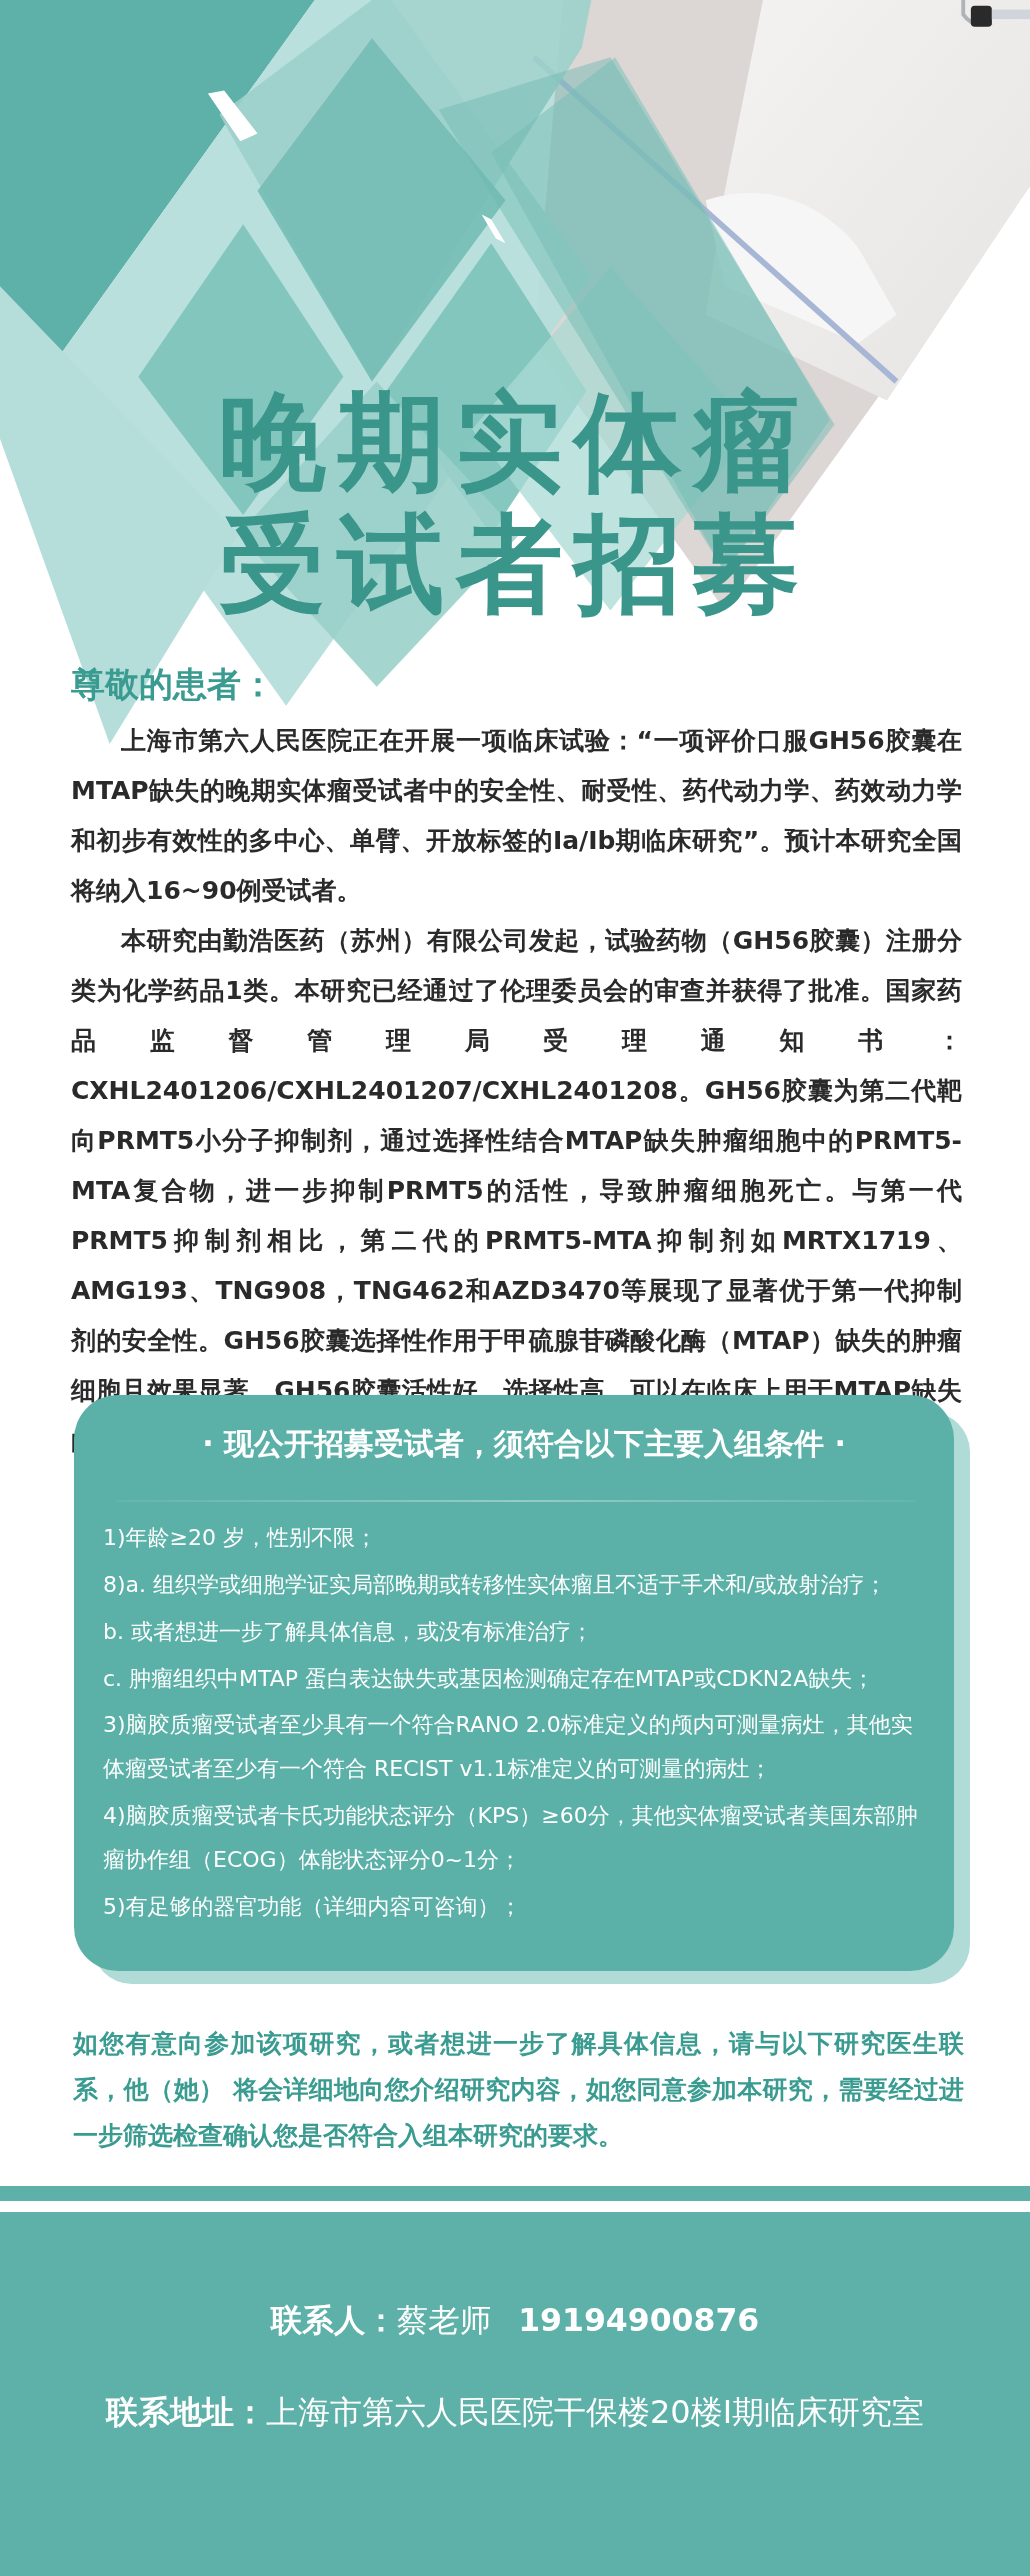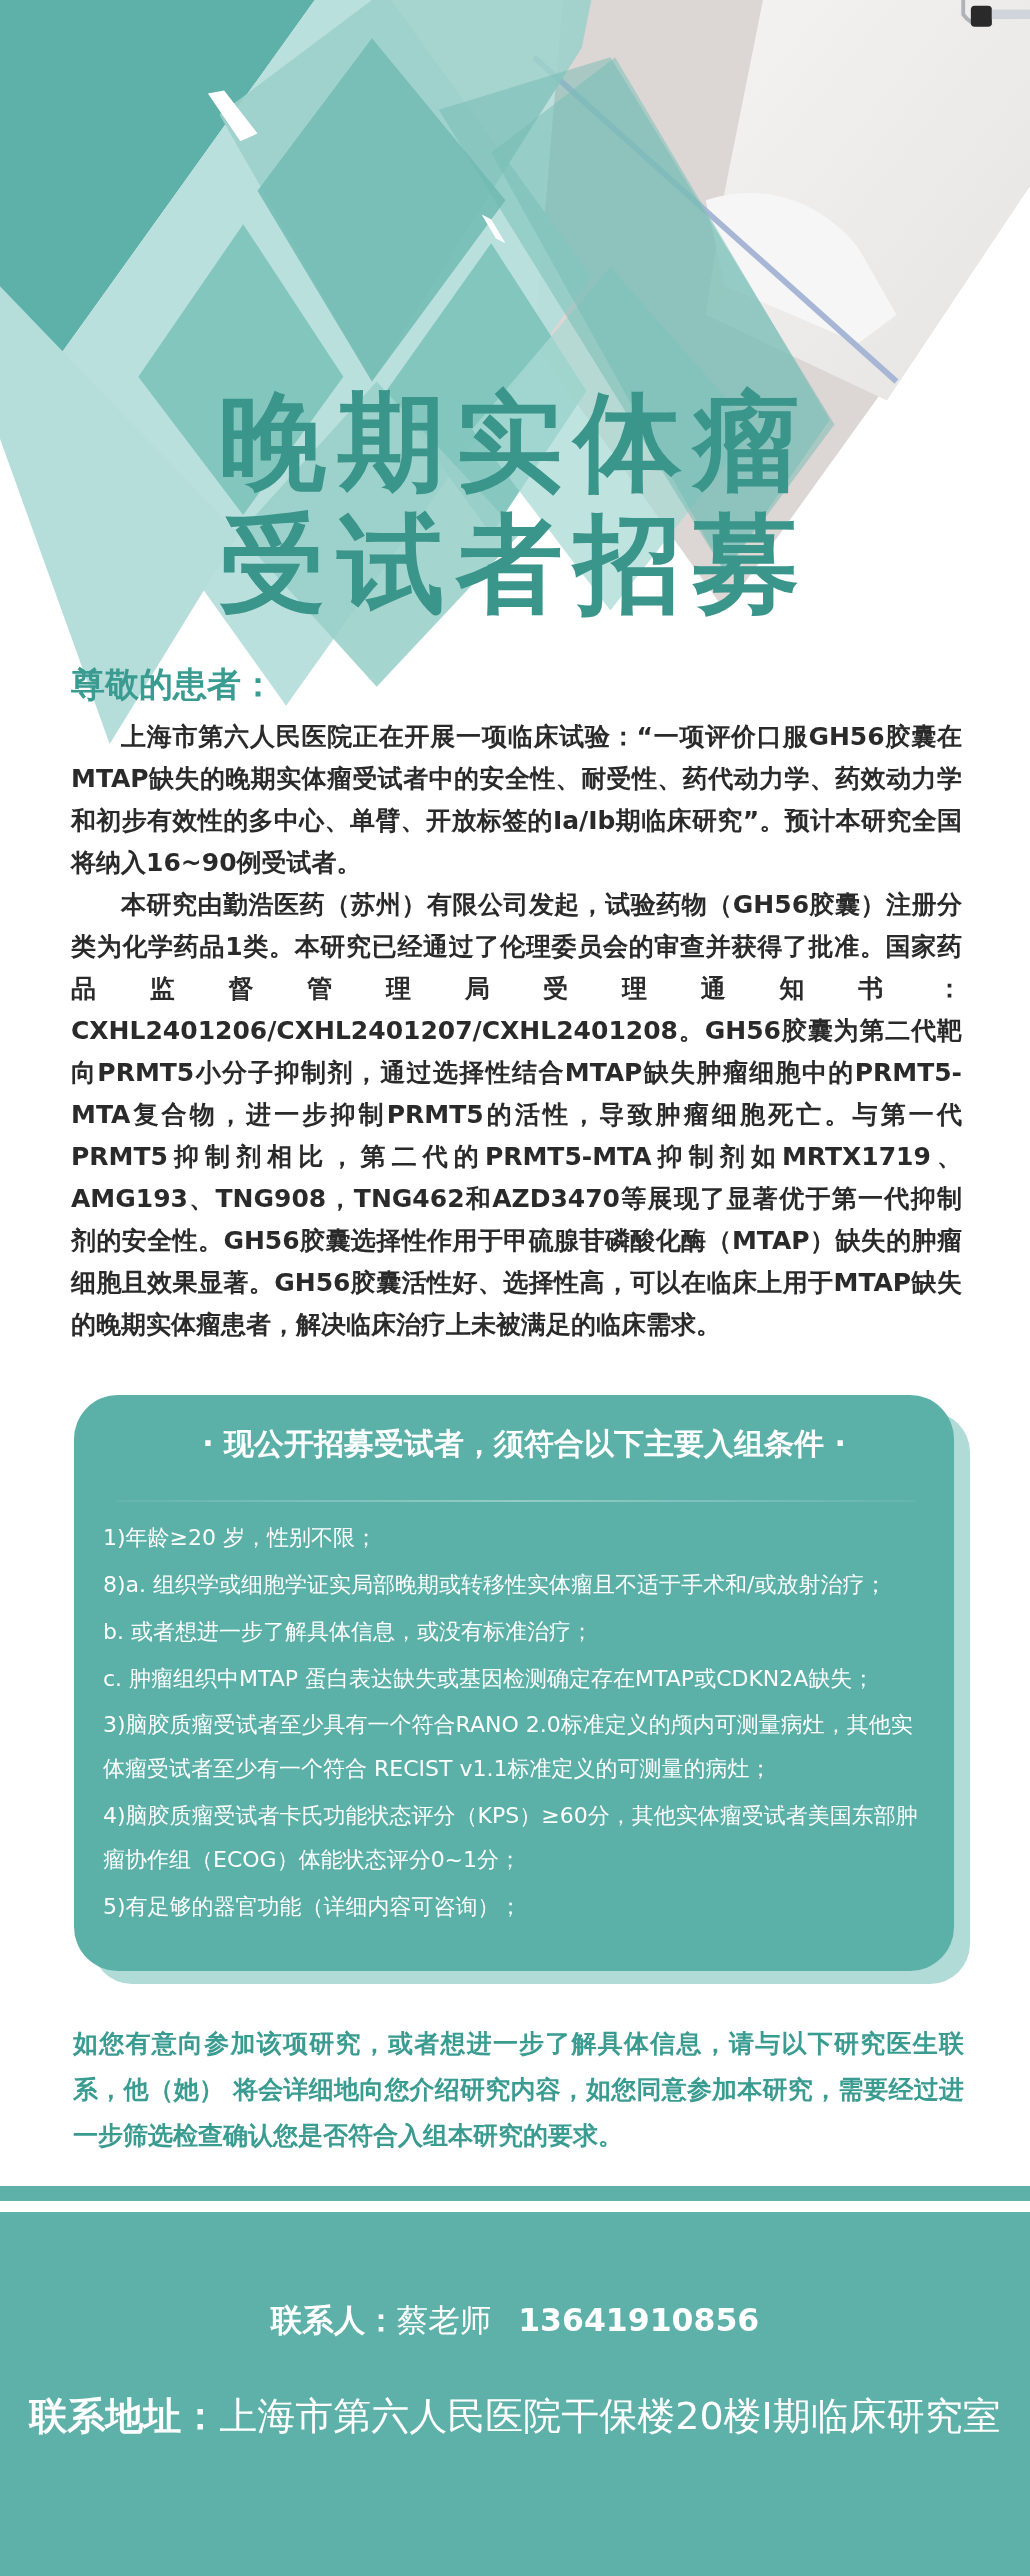--- a/index.html
+++ b/index.html
@@ -11,21 +11,21 @@
 
   .title { position: absolute; left: 0; top: 382px; width: 1030px; text-align: center;
            color: #3a958b; font-weight: bold; font-size: 107px; line-height: 122px;
            letter-spacing: 11.4px; font-family: Liberation Serif, serif; }
   .title .line { display: block; }
 
   .greeting { position: absolute; left: 71px; top: 662px; font-size: 34px; font-weight: bold;
               color: #3a9b91; font-family: Liberation Mono, monospace; }
 
   .body-text { position: absolute; left: 71px; top: 716px; width: 891px; color: #2a2a2a;
-               font-size: 25px; line-height: 42px; font-weight: bold; text-align: justify;
+               font-size: 25px; line-height: 50px; font-weight: bold; text-align: justify;
                font-family: "DejaVu Sans", sans-serif; }
   .body-text p { text-indent: 2em; }
 
   .card-shadow { position: absolute; left: 92px; top: 1412px; width: 878px; height: 572px;
                  background: #b1dbd7; border-radius: 40px; }
   .card { position: absolute; left: 74px; top: 1395px; width: 880px; height: 576px;
           background: #5bb1a8; border-radius: 44px; }
   .card-title { position: absolute; left: 0; top: 29px; width: 100%; text-align: center;
                 color: #ffffff; font-size: 30px; font-weight: bold; font-family: "DejaVu Sans", sans-serif; padding-left: 20px; }
   .card-divider { position: absolute; left: 42px; top: 105px; width: 800px; height: 1.9px;
@@ -38,21 +38,21 @@
                   font-size: 25px; line-height: 46px; font-weight: bold; text-align: justify;
                   font-family: "DejaVu Sans", sans-serif; }
 
   .band-thin { position: absolute; left: 0; top: 2186px; width: 1030px; height: 15.3px; background: #5eb1a8; }
   .footer { position: absolute; left: 0; top: 2212px; width: 1030px; height: 364px; background: #5eb1a8; }
   .contact-person { position: absolute; left: 0; top: 88px; width: 100%; text-align: center; color: #ffffff;
                     font-size: 31.5px; font-family: "DejaVu Sans", sans-serif; }
   .contact-person .label { font-weight: bold; }
   .contact-person .phone { font-weight: bold; margin-left: 27px; }
   .contact-addr { position: absolute; left: 0; top: 179px; width: 100%; text-align: center; color: #ffffff;
-                  font-size: 38px; font-family: "DejaVu Sans", sans-serif; }
+                  font-size: 32px; font-family: "DejaVu Sans", sans-serif; }
   .contact-addr .label { font-weight: bold; }
 </style>
 </head>
 <body>
 
 <div class="hero">
   <svg width="1030" height="763" viewBox="0 0 1080 800">
     <defs>
       <linearGradient id="coat" x1="0" y1="0" x2="1" y2="1">
         <stop offset="0" stop-color="#f4f3f2"></stop>
@@ -117,19 +117,19 @@
     <li>4)脑胶质瘤受试者卡氏功能状态评分（KPS）≥60分，其他实体瘤受试者美国东部肿瘤协作组（ECOG）体能状态评分0~1分；</li>
     <li>5)有足够的器官功能（详细内容可咨询）；</li>
   </ul>
 </div>
 
 <div class="contact-note">如您有意向参加该项研究，或者想进一步了解具体信息，请与以下研究医生联系，他（她） 将会详细地向您介绍研究内容，如您同意参加本研究，需要经过进一步筛选检查确认您是否符合入组本研究的要求。</div>
 
 <div class="band-thin"></div>
 <div class="footer">
   <div class="contact-person">
-    <span class="label">联系人：</span><span>蔡老师</span><span class="phone">13641910856</span>
+    <span class="label">联系人：</span><span>蔡老师</span><span class="phone">19194900876</span>
   </div>
   <div class="contact-addr">
     <span class="label">联系地址：</span><span>上海市第六人民医院干保楼20楼I期临床研究室</span>
   </div>
 </div>
 
 
 </body></html>

